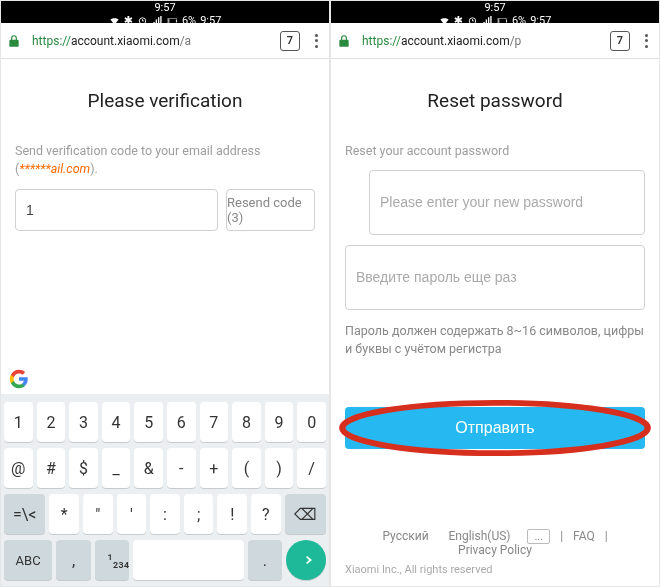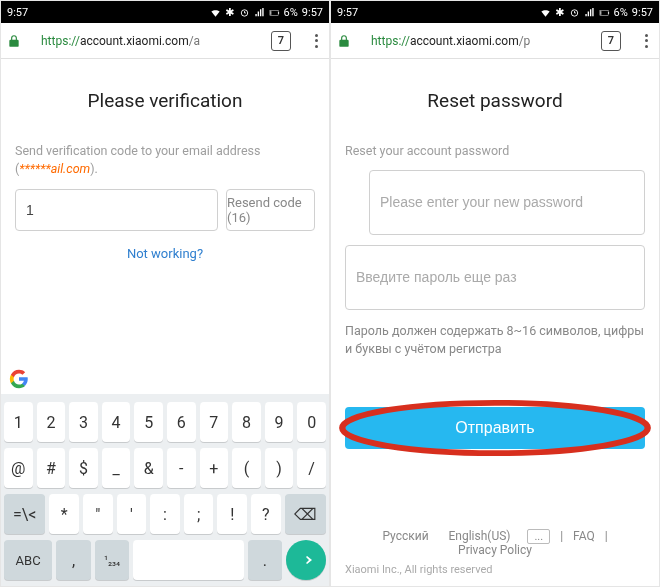--- a/index.html
+++ b/index.html
@@ -14,28 +14,28 @@
     width: 330px; height: 587px;
     background: #fff;
     position: relative;
     display: flex; flex-direction: column;
     border: 1px solid #e5e5e5;
   }
   
   .statusbar {
     height: 22px; background: #000; color: #fff;
     display: flex; align-items: center; justify-content: space-between;
-    font-size: 11px; padding: 0 6px;
+    font-size: 11px; padding: 0 6px; flex-direction: column;
   }
   .statusbar .right { display: flex; gap: 4px; align-items: center; }
   .statusbar svg { width: 11px; height: 11px; }
   
   .urlbar {
     height: 36px; display: flex; align-items: center;
-    padding: 0 6px; border-bottom: 1px solid #e0e0e0; gap: 20px;
+    padding: 0 6px; border-bottom: 1px solid #e0e0e0; gap: 11px;
     font-size: 12px;
   }
   .lock { width: 14px; height: 14px; fill: #2a8a3f; flex-shrink: 0; }
   .url { flex: 1; white-space: nowrap; overflow: hidden; color: #777; }
   .url .https { color: #2a8a3f; }
   .url .host { color: #222; }
   .tabcount {
     width: 20px; height: 20px; border: 1.5px solid #555; border-radius: 3px;
     display: flex; align-items: center; justify-content: center;
     font-size: 11px; color: #333; font-weight: 600;
@@ -140,24 +140,21 @@
       </div>
   </div>
 
   <div class="page">
     <div class="page-title">Please verification</div>
     <div class="hint">
       <span>Send verification code to your email address (</span><span class="masked">******ail.com</span><span>).</span>
     </div>
     <div class="row">
       <input class="input" value="1" style="">
-      <div class="resend-btn">Resend code (16)</div>
-    </div>
-    <div class="link-under">
-      <a>Not working?</a>
+      <div class="resend-btn">Resend code (3)</div>
     </div>
   </div>
 
   <div class="keyboard">
     <div class="gbar">
       <svg viewBox="0 0 48 48">
           <path fill="#4285F4" d="M45 24c0-1.5-.1-3-.4-4.4H24v8.3h11.8c-.5 2.8-2 5.1-4.3 6.7v5.5h7C42.6 36 45 30.5 45 24z"></path>
           <path fill="#34A853" d="M24 46c5.9 0 10.8-2 14.4-5.3l-7-5.5c-2 1.3-4.4 2.1-7.4 2.1-5.7 0-10.5-3.8-12.2-9H4.6v5.6C8.2 41.3 15.5 46 24 46z"></path>
           <path fill="#FBBC05" d="M11.8 28.3c-.4-1.3-.7-2.8-.7-4.3s.2-3 .7-4.3V14H4.6C3 17.1 2 20.4 2 24s1 6.9 2.6 10z"></path>
           <path fill="#EA4335" d="M24 10.7c3.2 0 6.1 1.1 8.4 3.3l6.3-6.3C34.8 4 29.9 2 24 2 15.5 2 8.2 6.7 4.6 14l7.2 5.7c1.7-5.2 6.5-9 12.2-9z"></path>
@@ -194,21 +191,21 @@
       <div class="key">'</div>
       <div class="key">:</div>
       <div class="key">;</div>
       <div class="key">!</div>
       <div class="key">?</div>
       <div class="key fn wide">⌫</div>
     </div>
     <div class="krow">
       <div class="key fn wide" style="font-size:13px;">ABC</div>
       <div class="key fn">,</div>
-      <div class="key fn" style="font-size:11px;">
+      <div class="key fn" style="font-size:15px;justify-content:flex-end;">
           <span>¹₂₃₄</span>
         </div>
       <div class="key space"></div>
       <div class="key fn">.</div>
       <div class="key enter">
         <svg viewBox="0 0 24 24">
             <path d="M4 12h12l-4-4 1.4-1.4L20 12l-6.6 5.4L12 16l4-4H4z"></path>
           </svg>
       </div>
     </div>

